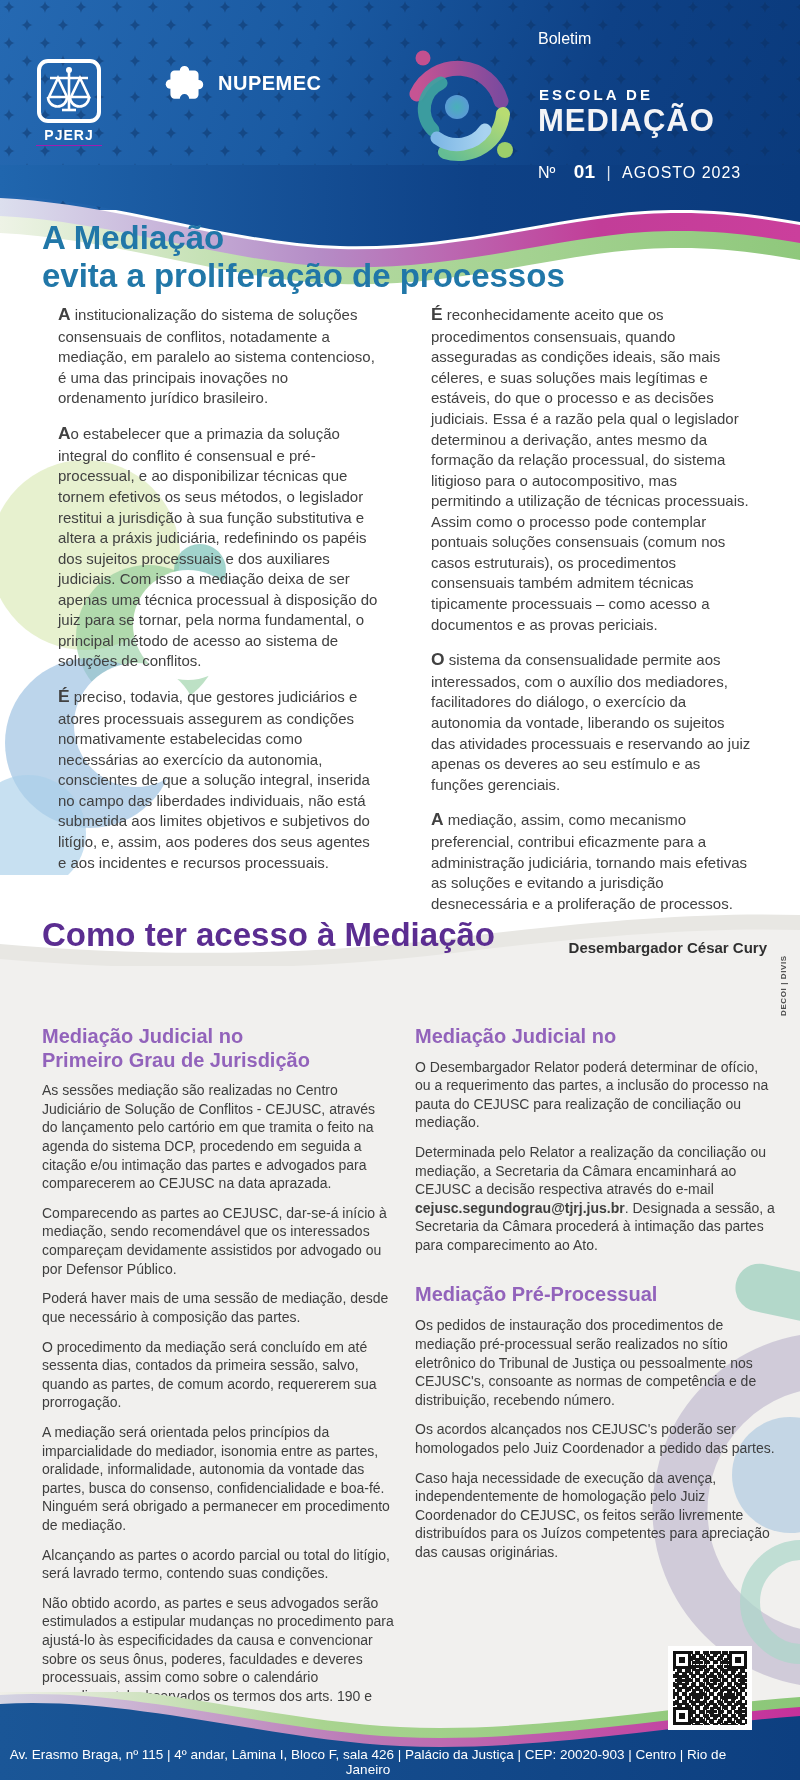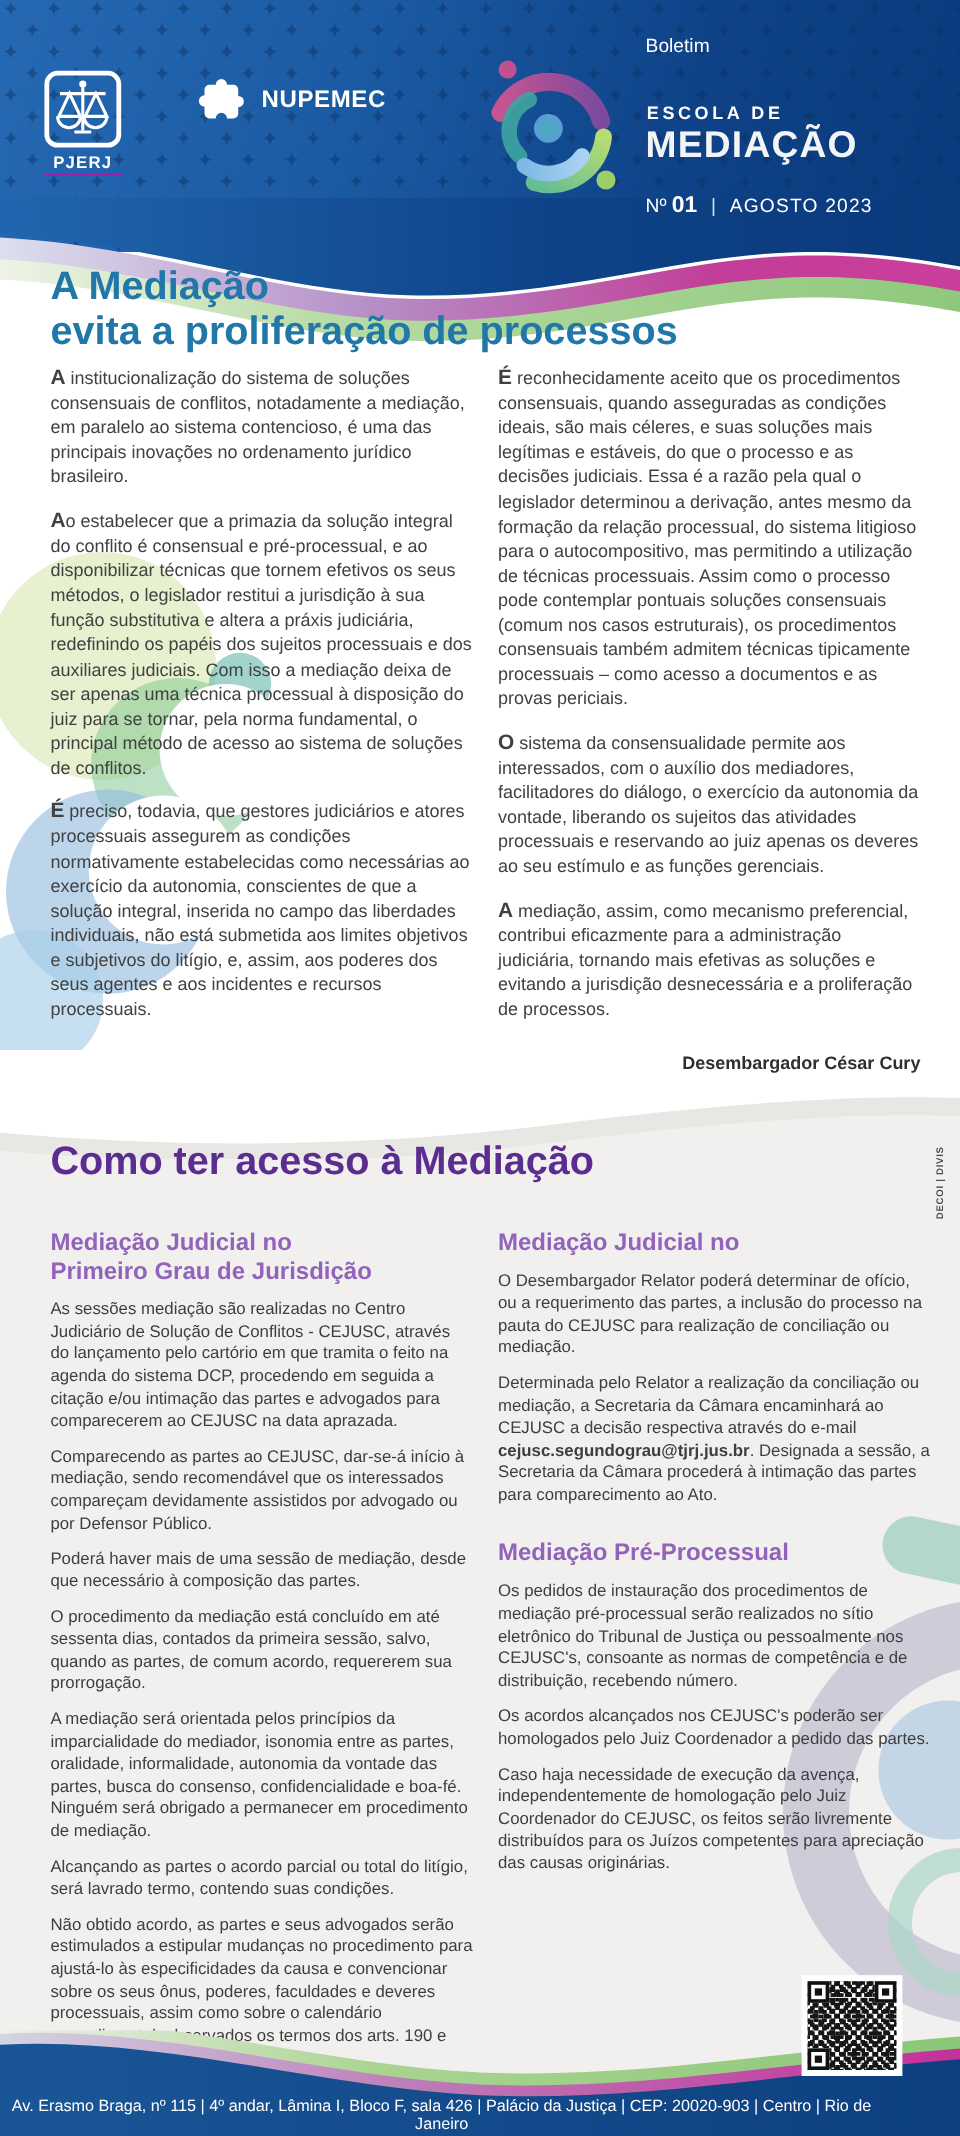--- a/index.html
+++ b/index.html
@@ -16,41 +16,41 @@
   .pjerj{left:36px;top:58px;}
   .pjerj-label{position:absolute;left:36px;top:127px;width:66px;text-align:center;
      color:#fff;font-weight:bold;font-size:14px;letter-spacing:1px;z-index:2;
      border-bottom:1px solid #a21caf;padding-bottom:2px;}
   .nupemec-label{left:218px;top:72px;color:#fff;font-weight:bold;font-size:20px;letter-spacing:.5px;}
   .school-logo{left:393px;top:42px;}
   .bulletin{left:538px;top:30px;color:#fff;font-size:16px;font-weight:400;}
   .school1{left:539px;top:86px;color:#fff;font-size:15px;font-weight:bold;letter-spacing:3px;}
   .school2{left:538px;top:103px;color:#f4f4f6;font-size:31px;font-weight:bold;letter-spacing:1px;}
   .issue{left:538px;top:161px;color:#fff;font-size:16px;}
-  .issue .num{font-weight:bold;font-size:19px;}
+  .issue .num{font-weight:bold;font-size:19px;margin-left:14px;}
   .issue .sep{margin:0 7px;opacity:.85;}
   .issue .date{letter-spacing:1px;}
 
   
   .article-title{position:absolute;left:42px;top:219px;z-index:3;
      color:#2177a8;font-size:33px;font-weight:bold;line-height:1.14;}
   .s1col{position:absolute;top:303px;width:352px;z-index:3;
      color:#414141;font-size:15px;line-height:1.37;}
-  .s1col p{margin:0 0 13px;}
+  .s1col p{margin:0 16px 13px;}
   .s1col .lead{font-weight:bold;font-size:1.16em;}
   .col-left{left:42px;}
   .col-right{left:415px;}
   .signature{text-align:right;font-weight:bold;margin-top:24px;color:#2f2f2f;}
   .decor1{position:absolute;left:0;top:455px;z-index:0;}
 
   
   .sec2-bg{position:absolute;left:0;top:963px;width:800px;height:817px;background:#f1f0ee;z-index:0;}
   .sec2-wave{position:absolute;left:0;top:900px;width:800px;height:66px;z-index:0;}
   .decor2{position:absolute;left:540px;top:1240px;z-index:1;}
-  .access-title{position:absolute;left:42px;top:948px;z-index:3;
+  .access-title{position:absolute;left:42px;top:916px;z-index:3;
      color:#5b2d91;font-size:33px;font-weight:bold;}
   .vcredit{position:absolute;left:779px;top:946px;height:70px;z-index:3;
      writing-mode:vertical-rl;transform:rotate(180deg);
      font-size:8px;font-weight:bold;color:#4d4d4d;letter-spacing:.6px;}
   .s2col{position:absolute;z-index:3;color:#3e3e3e;font-size:14px;line-height:1.33;}
   .s2col p{margin:0 0 11px;}
   .s2col .bold{font-weight:bold;}
   .s2-left{left:42px;top:1025px;width:352px;}
   .s2-right{left:415px;top:1025px;width:362px;}
   .subhead{color:#9263bb;font-size:20px;font-weight:bold;line-height:1.18;margin:0 0 9px;}
@@ -222,21 +222,21 @@
 
   <div class="s2col s2-left">
     <div class="subhead">
       <div>Mediação Judicial no</div>
       <div>Primeiro Grau de Jurisdição</div>
     </div>
     <div>
         <p><span>As sessões mediação são realizadas no Centro Judiciário de Solução de Conflitos - CEJUSC, através do lançamento pelo cartório em que tramita o feito na agenda do sistema DCP, procedendo em seguida a citação e/ou intimação das partes e advogados para comparecerem ao CEJUSC na data aprazada.</span></p>
         <p><span>Comparecendo as partes ao CEJUSC, dar-se-á início à mediação, sendo recomendável que os interessados compareçam devidamente assistidos por advogado ou por Defensor Público.</span></p>
         <p><span>Poderá haver mais de uma sessão de mediação, desde que necessário à composição das partes.</span></p>
-        <p><span>O procedimento da mediação está concluído em até sessenta dias, contados da primeira sessão, salvo, quando as partes, de comum acordo, requererem sua prorrogação.</span></p>
+        <p><span>O procedimento da mediação será concluído em até sessenta dias, contados da primeira sessão, salvo, quando as partes, de comum acordo, requererem sua prorrogação.</span></p>
         <p><span>A mediação será orientada pelos princípios da imparcialidade do mediador, isonomia entre as partes, oralidade, informalidade, autonomia da vontade das partes, busca do consenso, confidencialidade e boa-fé. Ninguém será obrigado a permanecer em procedimento de mediação.</span></p>
         <p><span>Alcançando as partes o acordo parcial ou total do litígio, será lavrado termo, contendo suas condições.</span></p>
         <p><span>Não obtido acordo, as partes e seus advogados serão estimulados a estipular mudanças no procedimento para ajustá-lo às especificidades da causa e convencionar sobre os seus ônus, poderes, faculdades e deveres processuais, assim como sobre o calendário procedimental, observados os termos dos arts. 190 e 191 do CPC.</span></p>
       </div>
   </div>
 
   <div class="s2col s2-right">
     <div class="subhead">
       <div>Mediação Judicial no</div>
     </div>

